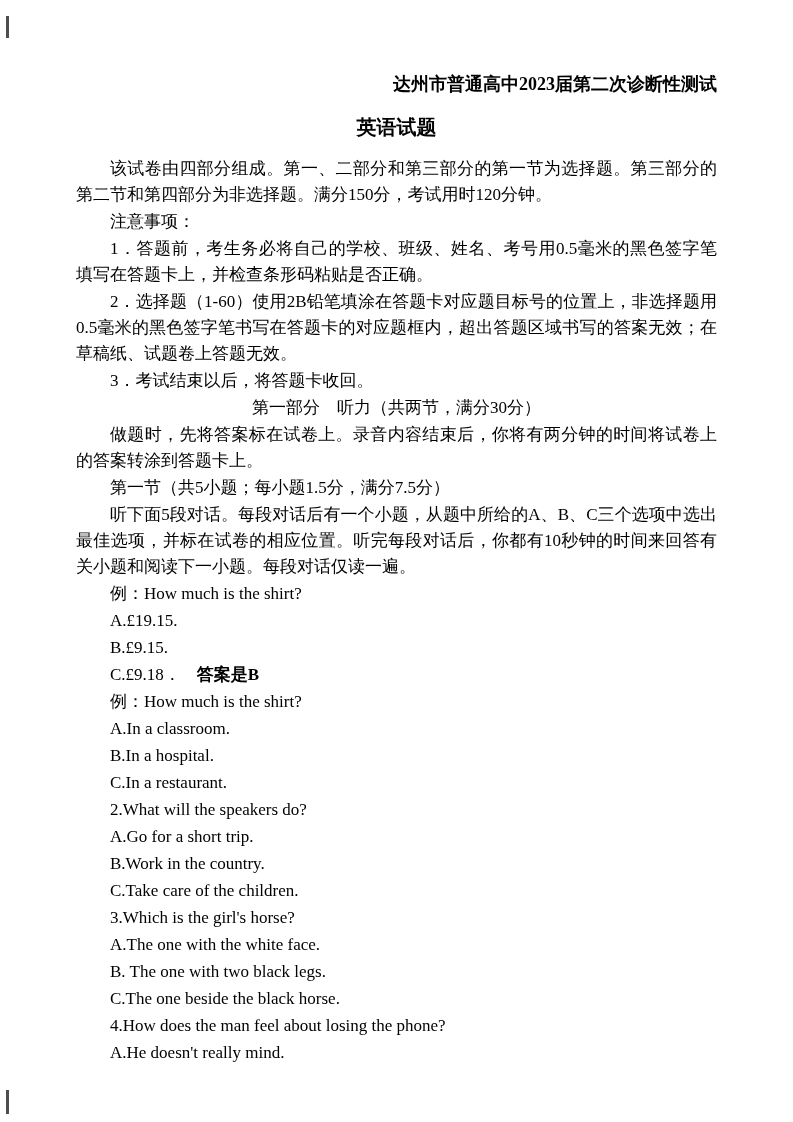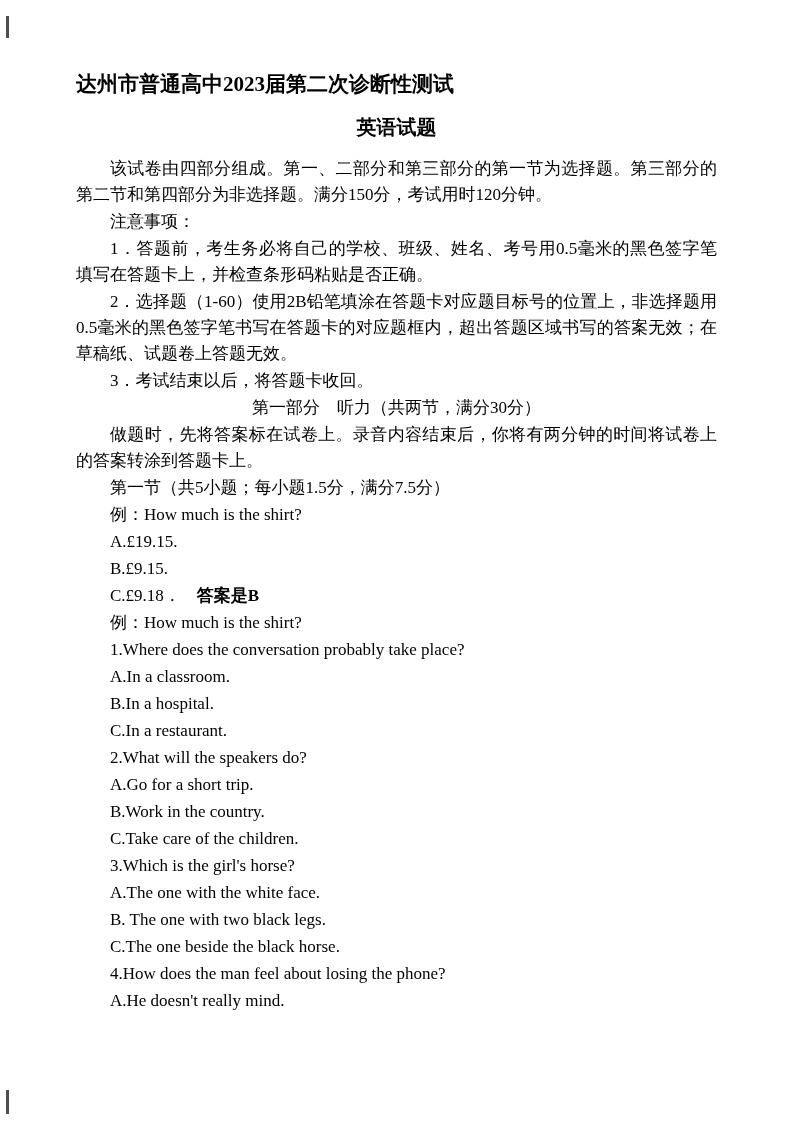--- a/index.html
+++ b/index.html
@@ -20,23 +20,23 @@
     left: 6px;
     width: 3px;
     background: #4d4d4d;
   }
   .edge-mark.top { top: 16px; height: 22px; }
   .edge-mark.bottom { top: 1090px; height: 24px; }
   .content {
     padding: 70px 76px 0 76px;
   }
   .title {
-    text-align: left;
+    text-align: right;
     font-weight: bold;
-    font-size: 21px;
+    font-size: 18px;
     line-height: 28px;
     margin-bottom: 16px;
   }
   .subtitle {
     text-align: center;
     font-weight: bold;
     font-size: 20px;
     line-height: 26px;
     margin-bottom: 16px;
   }
@@ -67,26 +67,26 @@
   <div class="subtitle">英语试题</div>
   <div>
       <div class="block para">该试卷由四部分组成。第一、二部分和第三部分的第一节为选择题。第三部分的第二节和第四部分为非选择题。满分150分，考试用时120分钟。</div>
       <div class="block para">注意事项：</div>
       <div class="block para">1．答题前，考生务必将自己的学校、班级、姓名、考号用0.5毫米的黑色签字笔填写在答题卡上，并检查条形码粘贴是否正确。</div>
       <div class="block para">2．选择题（1-60）使用2B铅笔填涂在答题卡对应题目标号的位置上，非选择题用0.5毫米的黑色签字笔书写在答题卡的对应题框内，超出答题区域书写的答案无效；在草稿纸、试题卷上答题无效。</div>
       <div class="block para">3．考试结束以后，将答题卡收回。</div>
       <div class="block center">第一部分　听力（共两节，满分30分）</div>
       <div class="block para">做题时，先将答案标在试卷上。录音内容结束后，你将有两分钟的时间将试卷上的答案转涂到答题卡上。</div>
       <div class="block para">第一节（共5小题；每小题1.5分，满分7.5分）</div>
+      <div class="block para">听下面5段对话。每段对话后有一个小题，从题中所给的A、B、C三个选项中选出最佳选项，并标在试卷的相应位置。听完每段对话后，你都有10秒钟的时间来回答有关小题和阅读下一小题。每段对话仅读一遍。</div>
       <div class="block line">例：How much is the shirt?</div>
       <div class="block line">A.£19.15.</div>
       <div class="block line">B.£9.15.</div>
       <div class="block line"><span>C.£9.18．</span><span class="bold">答案是B</span></div>
       <div class="block line">例：How much is the shirt?</div>
-      <div class="block line">1.Where does the conversation probably take place?</div>
       <div class="block line">A.In a classroom.</div>
       <div class="block line">B.In a hospital.</div>
       <div class="block line">C.In a restaurant.</div>
       <div class="block line">2.What will the speakers do?</div>
       <div class="block line">A.Go for a short trip.</div>
       <div class="block line">B.Work in the country.</div>
       <div class="block line">C.Take care of the children.</div>
       <div class="block line">3.Which is the girl's horse?</div>
       <div class="block line">A.The one with the white face.</div>
       <div class="block line">B. The one with two black legs.</div>

